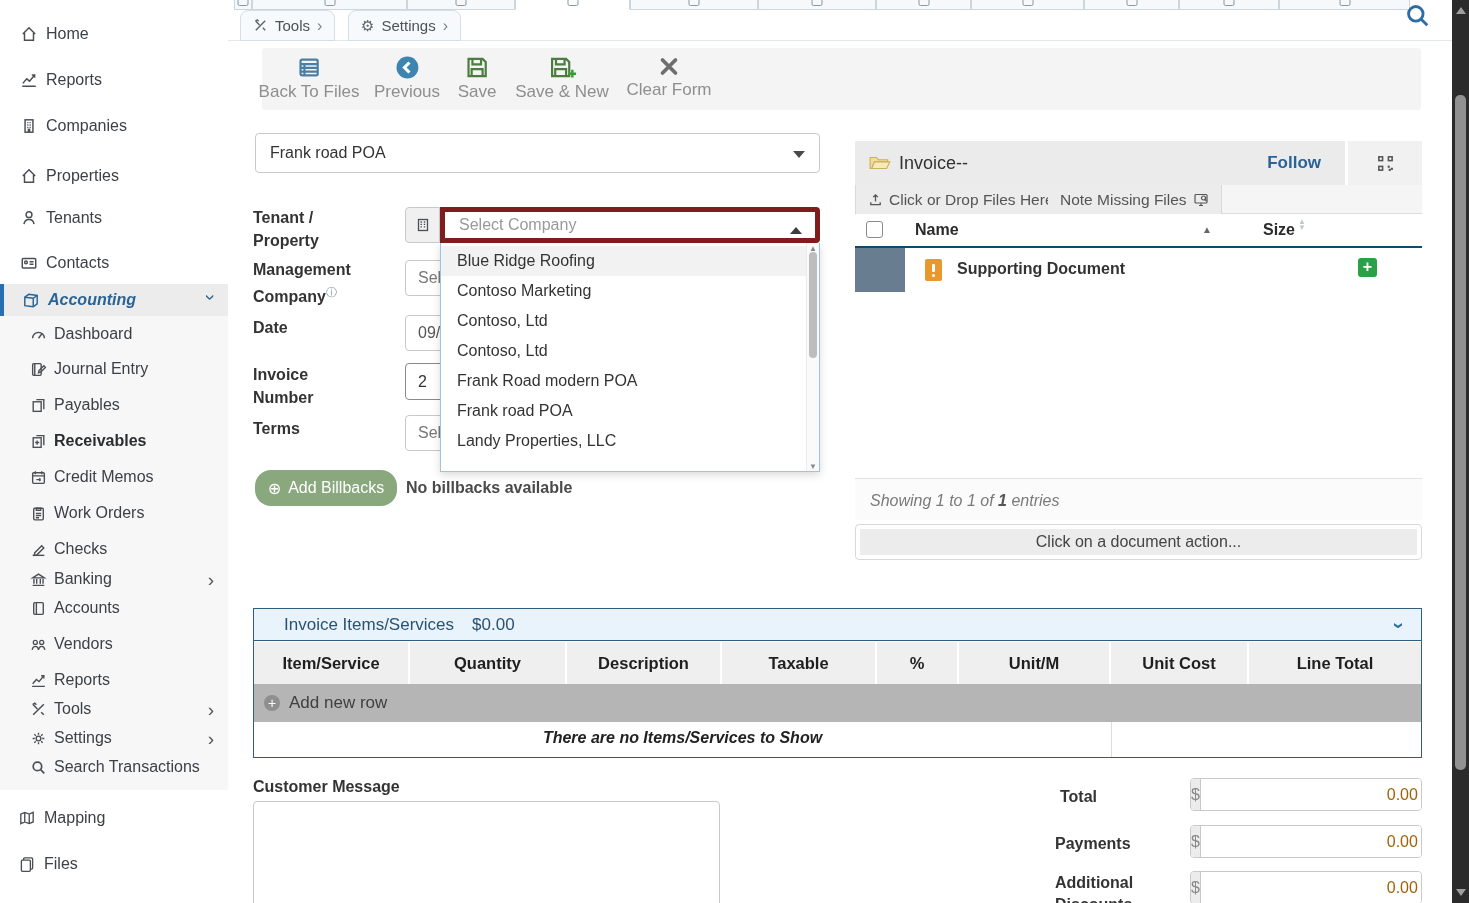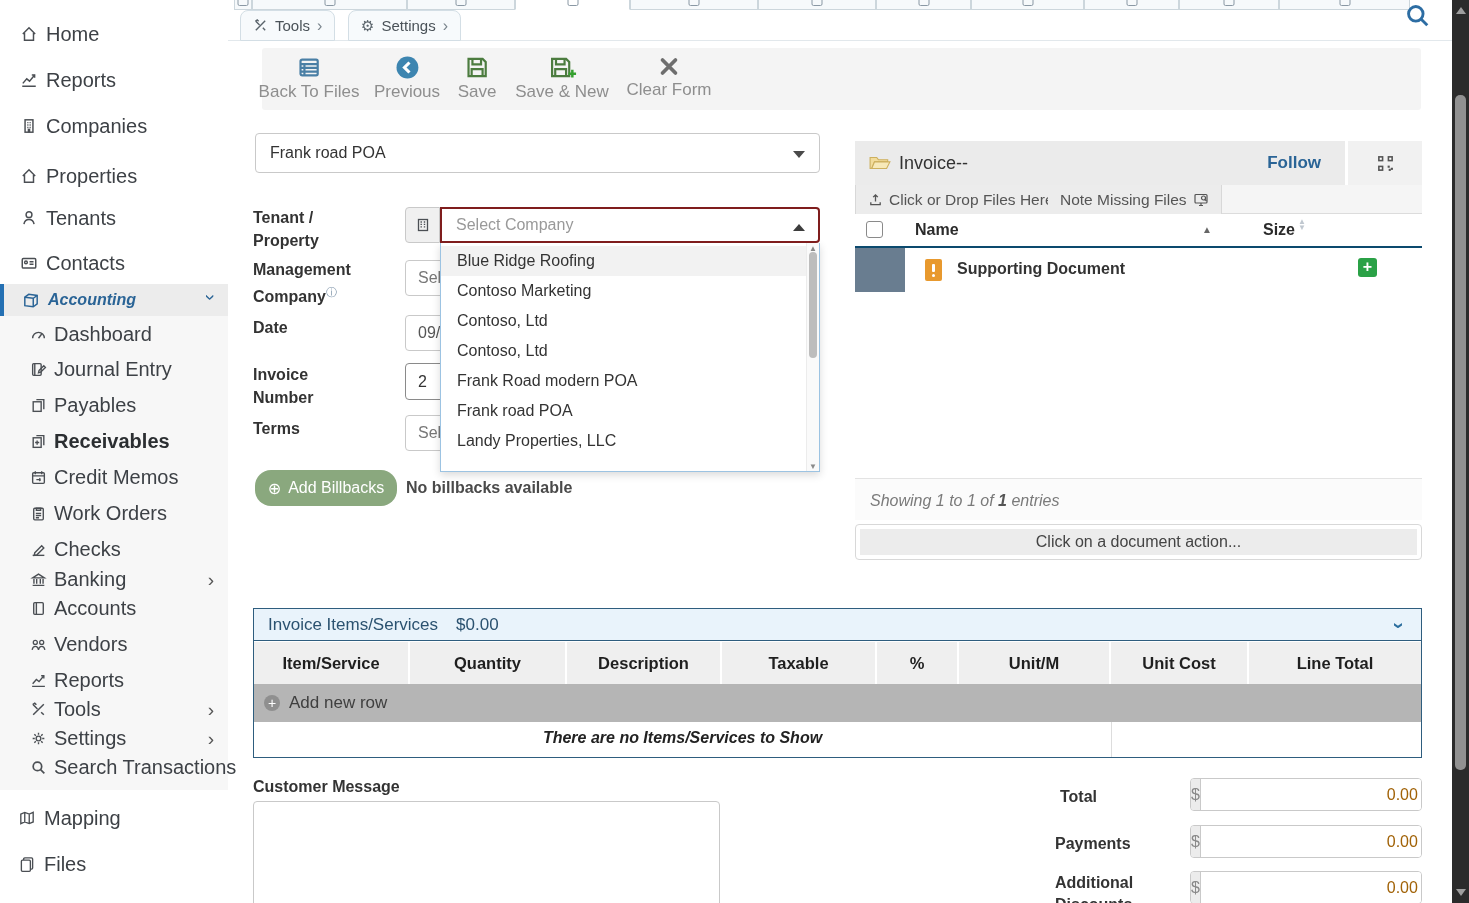--- a/index.html
+++ b/index.html
@@ -3,21 +3,21 @@
 <meta charset="utf-8">
 <style>
   html,body{margin:0;padding:0;background:#fff;}
   *{box-sizing:border-box;font-family:"Liberation Sans","DejaVu Sans",sans-serif;}
   .page{position:relative;width:1469px;height:903px;overflow:hidden;background:#fff;}
   .icn svg{display:block;}
 
   
   .sidebar{position:absolute;left:0;top:0;width:228px;height:903px;background:#fff;}
   .s-subbg{position:absolute;left:0;top:316px;width:228px;height:474px;background:#f7f7f7;}
-  .s-item{position:absolute;height:24px;display:flex;align-items:center;color:#3d4146;font-size:20px;cursor:pointer;width:228px;}
+  .s-item{position:absolute;height:24px;display:flex;align-items:center;color:#3d4146;font-size:16px;cursor:pointer;width:228px;}
   .s-item .icn{position:absolute;left:20px;color:#4b4f54;}
   .s-item .lbl{position:absolute;left:46px;white-space:nowrap;}
   .s-item.sub .icn{left:30px;}
   .s-item.sub .lbl{left:54px;}
   .s-item.bot .icn{left:18px;}
   .s-item.bot .lbl{left:44px;}
   .s-item.bold .lbl{font-weight:bold;color:#2b2e31;}
   .s-acc{position:absolute;left:0;top:284px;width:228px;height:32px;background:#ececec;border-left:4px solid #2470b3;display:flex;align-items:center;}
   .s-acc .icn{position:absolute;left:18px;color:#2a6496;}
   .s-acc .lbl{position:absolute;left:44px;color:#2a6496;font-size:16px;font-weight:bold;font-style:italic;}
@@ -40,21 +40,21 @@
   .toolbar{position:absolute;left:262px;top:48px;width:1159px;height:62px;background:#f4f4f4;border-radius:3px;}
   .tbtn{position:absolute;top:7px;transform:translateX(-50%);display:flex;flex-direction:column;align-items:center;gap:2px;cursor:pointer;}
   .tbtn .cap{font-size:17px;color:#8e8e8e;white-space:nowrap;}
 
   
   .entity-select{position:absolute;left:255px;top:133px;width:565px;height:40px;border:1px solid #c9c9c9;border-radius:4px;background:#fff;display:flex;align-items:center;padding:0 14px;font-size:16px;color:#333;}
   .caret-dn{position:absolute;right:14px;top:17px;width:0;height:0;border-left:6px solid transparent;border-right:6px solid transparent;border-top:7px solid #4a4a4a;}
   .flabel{position:absolute;left:253px;font-weight:bold;font-size:16px;color:#333;line-height:23px;}
   .mini-btn{position:absolute;left:405px;top:207px;width:35px;height:36px;background:#f0f0f0;border:1px solid #c9c9c9;border-radius:4px 0 0 4px;display:flex;align-items:center;justify-content:center;color:#4b4f54;}
   .finput{position:absolute;left:405px;height:36px;border:1px solid #c9c9c9;border-radius:4px;background:#fff;font-size:16px;padding:0 12px;color:#777;}
-  .combo{position:absolute;left:440px;top:207px;width:380px;height:36px;background:#fff;border:2px solid #7f1d1d;border-radius:0 4px 4px 0;display:flex;align-items:center;padding:0 14px;font-size:16px;color:#999;z-index:31;}
+  .combo{position:absolute;left:440px;top:207px;width:380px;height:36px;background:#fff;border:5px solid #7f1d1d;border-radius:0 4px 4px 0;display:flex;align-items:center;padding:0 14px;font-size:16px;color:#999;z-index:31;}
   .caret-up{position:absolute;right:13px;top:15px;width:0;height:0;border-left:6px solid transparent;border-right:6px solid transparent;border-bottom:7px solid #3d3d3d;}
   .dropdown{position:absolute;left:440px;top:243px;width:380px;height:229px;background:#fff;border:1px solid #9cc3e2;border-top:none;box-shadow:0 3px 8px rgba(0,0,0,.15);z-index:30;overflow:hidden;}
   .opt{height:30px;display:flex;align-items:center;padding:0 16px;font-size:16px;color:#333;white-space:nowrap;}
   .opt.hl{background:#f2f2f2;}
   .dd-scroll{position:absolute;right:0;top:0;width:13px;height:229px;background:#fafafa;border-left:1px solid #ececec;}
   .dd-thumb{position:absolute;right:2.5px;top:9px;width:8px;height:106px;background:#bdbdbd;border-radius:4px;}
   .dd-up{position:absolute;right:2px;top:1px;font-size:8px;color:#8a8a8a;}
   .dd-up::before{content:"\25B2";}
   .dd-dn{position:absolute;right:2px;bottom:1px;font-size:8px;color:#8a8a8a;}
   .dd-dn::before{content:"\25BC";}
@@ -85,21 +85,21 @@
   .plus-btn{position:absolute;left:503px;top:10px;width:19px;height:19px;background:#2aa146;border-radius:3px;color:#fff;font-size:16px;font-weight:bold;display:flex;align-items:center;justify-content:center;cursor:pointer;}
   .plus-btn::before{content:"+";margin-top:-2px;}
   .showing-bar{position:absolute;left:855px;top:478px;width:567px;height:42px;background:#fbfbfb;border-top:1px solid #e3e3e3;}
   .showing{position:absolute;left:15px;top:13px;font-size:16px;font-style:italic;color:#7a7a7a;}
   .showing b{color:#555;}
   .action-wrap{position:absolute;left:855px;top:524px;width:567px;height:36px;border:1px solid #d8d8d8;border-radius:4px;background:#fff;padding:4px;}
   .action-bar{width:100%;height:100%;background:#ececec;display:flex;align-items:center;justify-content:center;font-size:16px;color:#444;cursor:pointer;}
 
   
   .items{position:absolute;left:253px;top:608px;width:1169px;height:150px;border:1px solid #2e5d7e;}
-  .items-head{position:absolute;left:0;top:0;width:100%;height:32px;background:#e9f3fb;border-bottom:1px solid #2e5d7e;display:flex;align-items:center;gap:18px;padding:0 14px;color:#2b5270;font-size:17px;}
+  .items-head{position:absolute;left:0;top:0;width:100%;height:32px;background:#e9f3fb;border-bottom:1px solid #2e5d7e;display:flex;align-items:center;gap:18px;padding:0 30px;color:#2b5270;font-size:17px;}
   .items-chev{position:absolute;right:18px;top:5px;color:#2c6e9e;font-size:20px;font-weight:bold;transform:rotate(90deg);}
   .items-chev::before{content:"\203A";}
   .cols{position:absolute;left:0;top:33px;width:100%;height:42px;background:#efefef;display:flex;}
   .col{border-right:2px solid #fff;display:flex;align-items:center;justify-content:center;font-weight:bold;font-size:16.5px;color:#1f1f1f;}
   .col:last-child{border-right:none;}
   .addrow{position:absolute;left:0;top:75px;width:100%;height:38px;background:#b5b5b5;display:flex;align-items:center;gap:9px;padding:0 10px;color:#3f3f3f;font-size:17px;cursor:pointer;}
   .addrow .circ{width:16px;height:16px;background:#8f8f8f;border-radius:50%;color:#fff;font-size:14px;display:flex;align-items:center;justify-content:center;}
   .addrow .circ::before{content:"+";margin-top:-1px;}
   .emptyrow{position:absolute;left:0;top:113px;width:100%;height:35px;background:#fff;}
   .emptyrow .msg{position:absolute;left:0;top:7px;width:857px;text-align:center;font-style:italic;font-weight:bold;font-size:16px;color:#222;}

